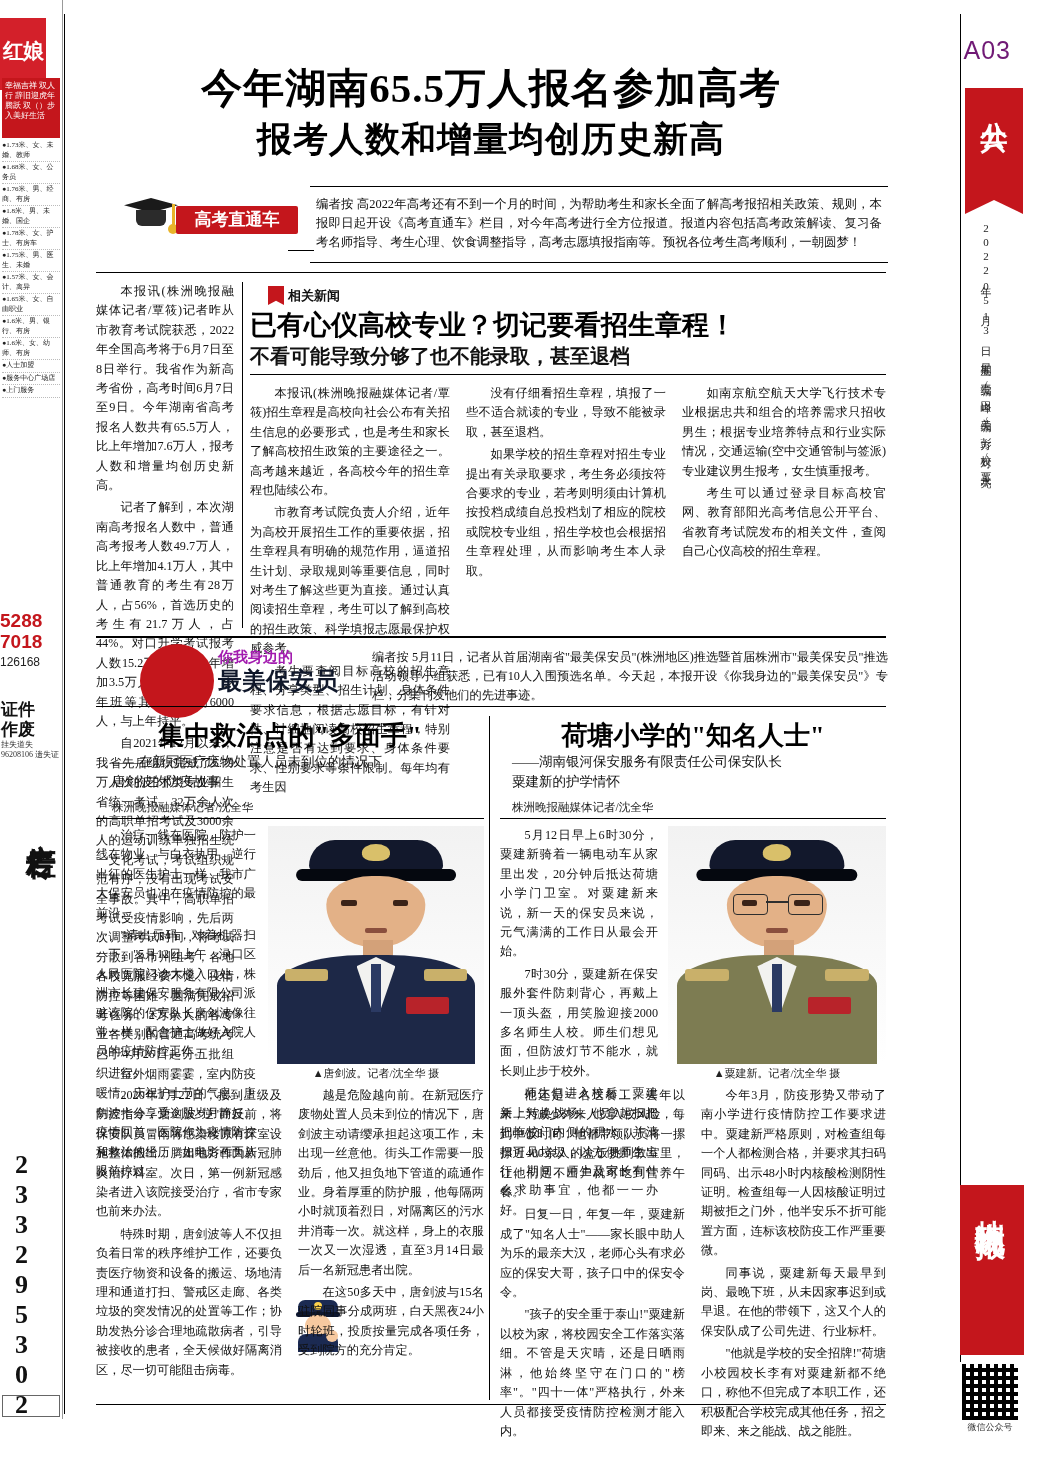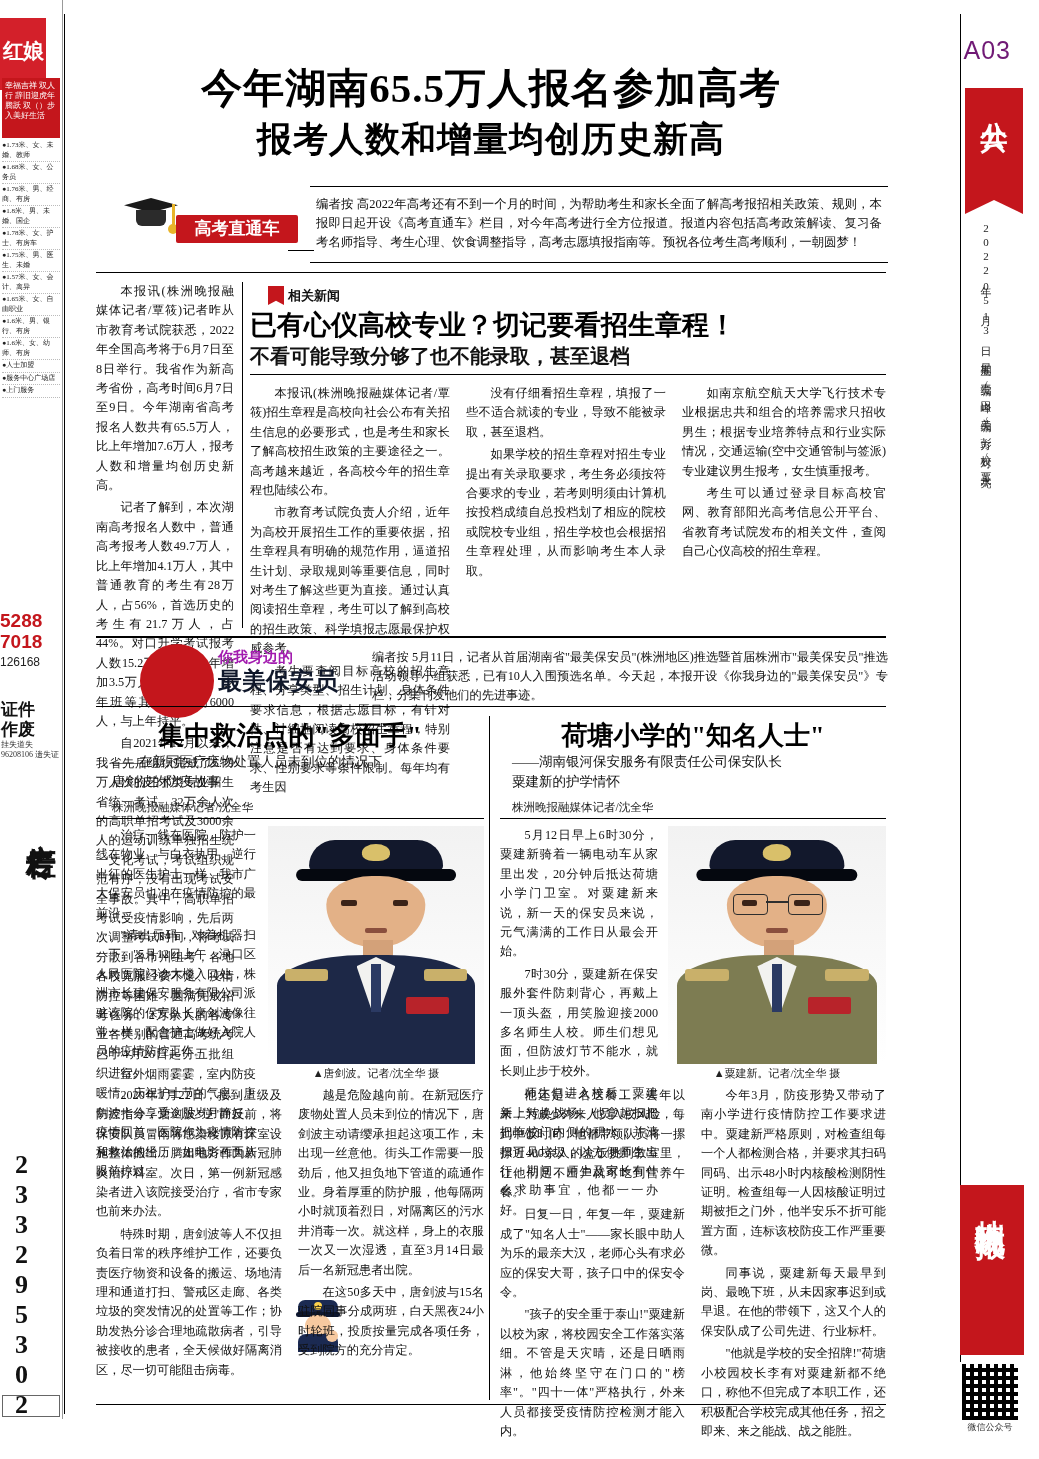--- a/index.html
+++ b/index.html
@@ -37,21 +37,21 @@
      repeating-linear-gradient(90deg,#000 0 4px,transparent 4px 8px);
      background-blend-mode:multiply;border:2px solid #fff;}
   .qr-cap{position:absolute;left:952px;top:1421px;width:76px;text-align:center;font-size:9px;color:#333;}
 
   
   .headline{position:absolute;left:96px;top:62px;width:790px;text-align:center;font-weight:bold;font-size:41px;line-height:52px;letter-spacing:1px;color:#000;font-family:"Liberation Serif",serif;}
   .hl2{font-size:35px;}
 
   
   .cap-icon{position:absolute;left:120px;top:194px;width:62px;height:44px;}
-  .tongche{position:absolute;left:176px;top:206px;width:122px;height:28px;background:#c4161c;color:#fff;font-size:17px;font-weight:bold;line-height:28px;text-align:center;border-radius:2px;font-family:"Liberation Sans",sans-serif;margin-top:9px;}
+  .tongche{position:absolute;left:176px;top:206px;width:122px;height:28px;background:#c4161c;color:#fff;font-size:17px;font-weight:bold;line-height:28px;text-align:center;border-radius:2px;font-family:"Liberation Sans",sans-serif;}
   .note-box{position:absolute;left:310px;top:186px;width:578px;border-top:1px solid #000;border-bottom:1px solid #000;padding:8px 6px 10px 6px;box-sizing:border-box;}
   .note-box p{margin:0;font-size:12.4px;line-height:19px;text-align:justify;}
   .note-ptr{position:absolute;left:288px;top:250px;width:26px;height:1px;background:#000;}
 
   
   .hr-main{position:absolute;left:96px;top:272px;width:790px;height:1px;background:#000;}
 
   
   .col{position:absolute;font-size:12.2px;line-height:19.4px;text-align:justify;}
   .col p{margin:0 0 3px 0;text-indent:2em;}

